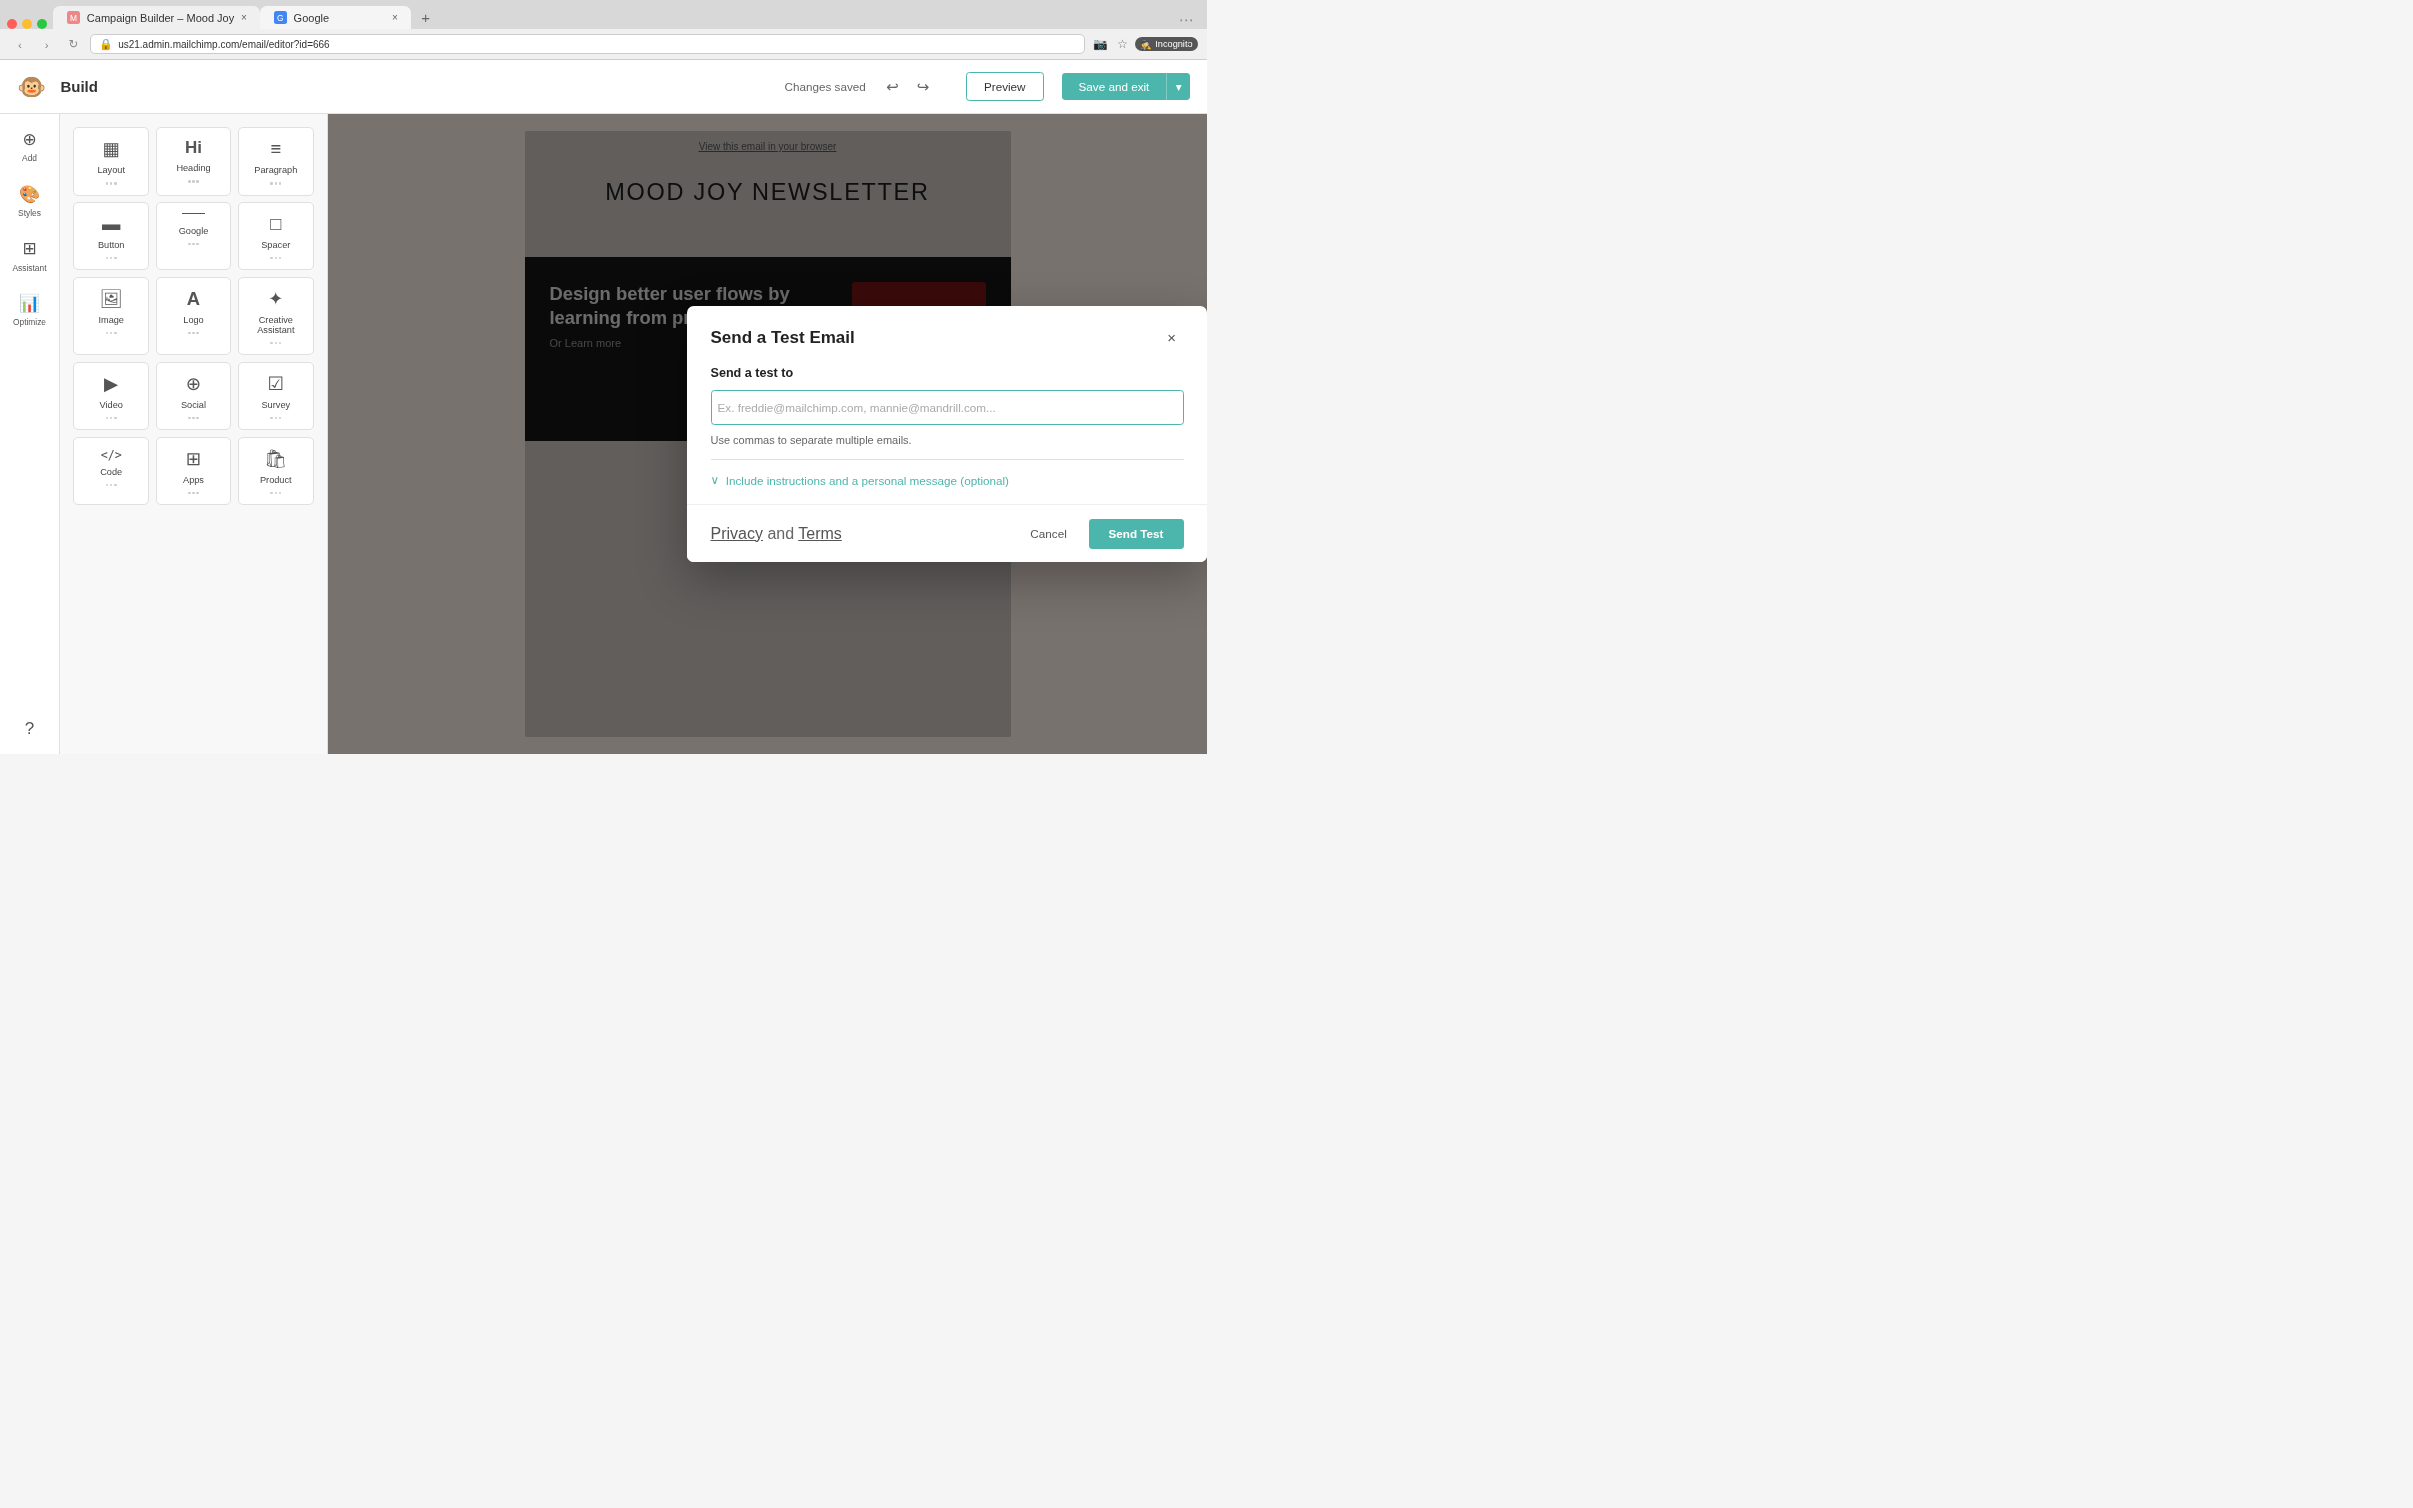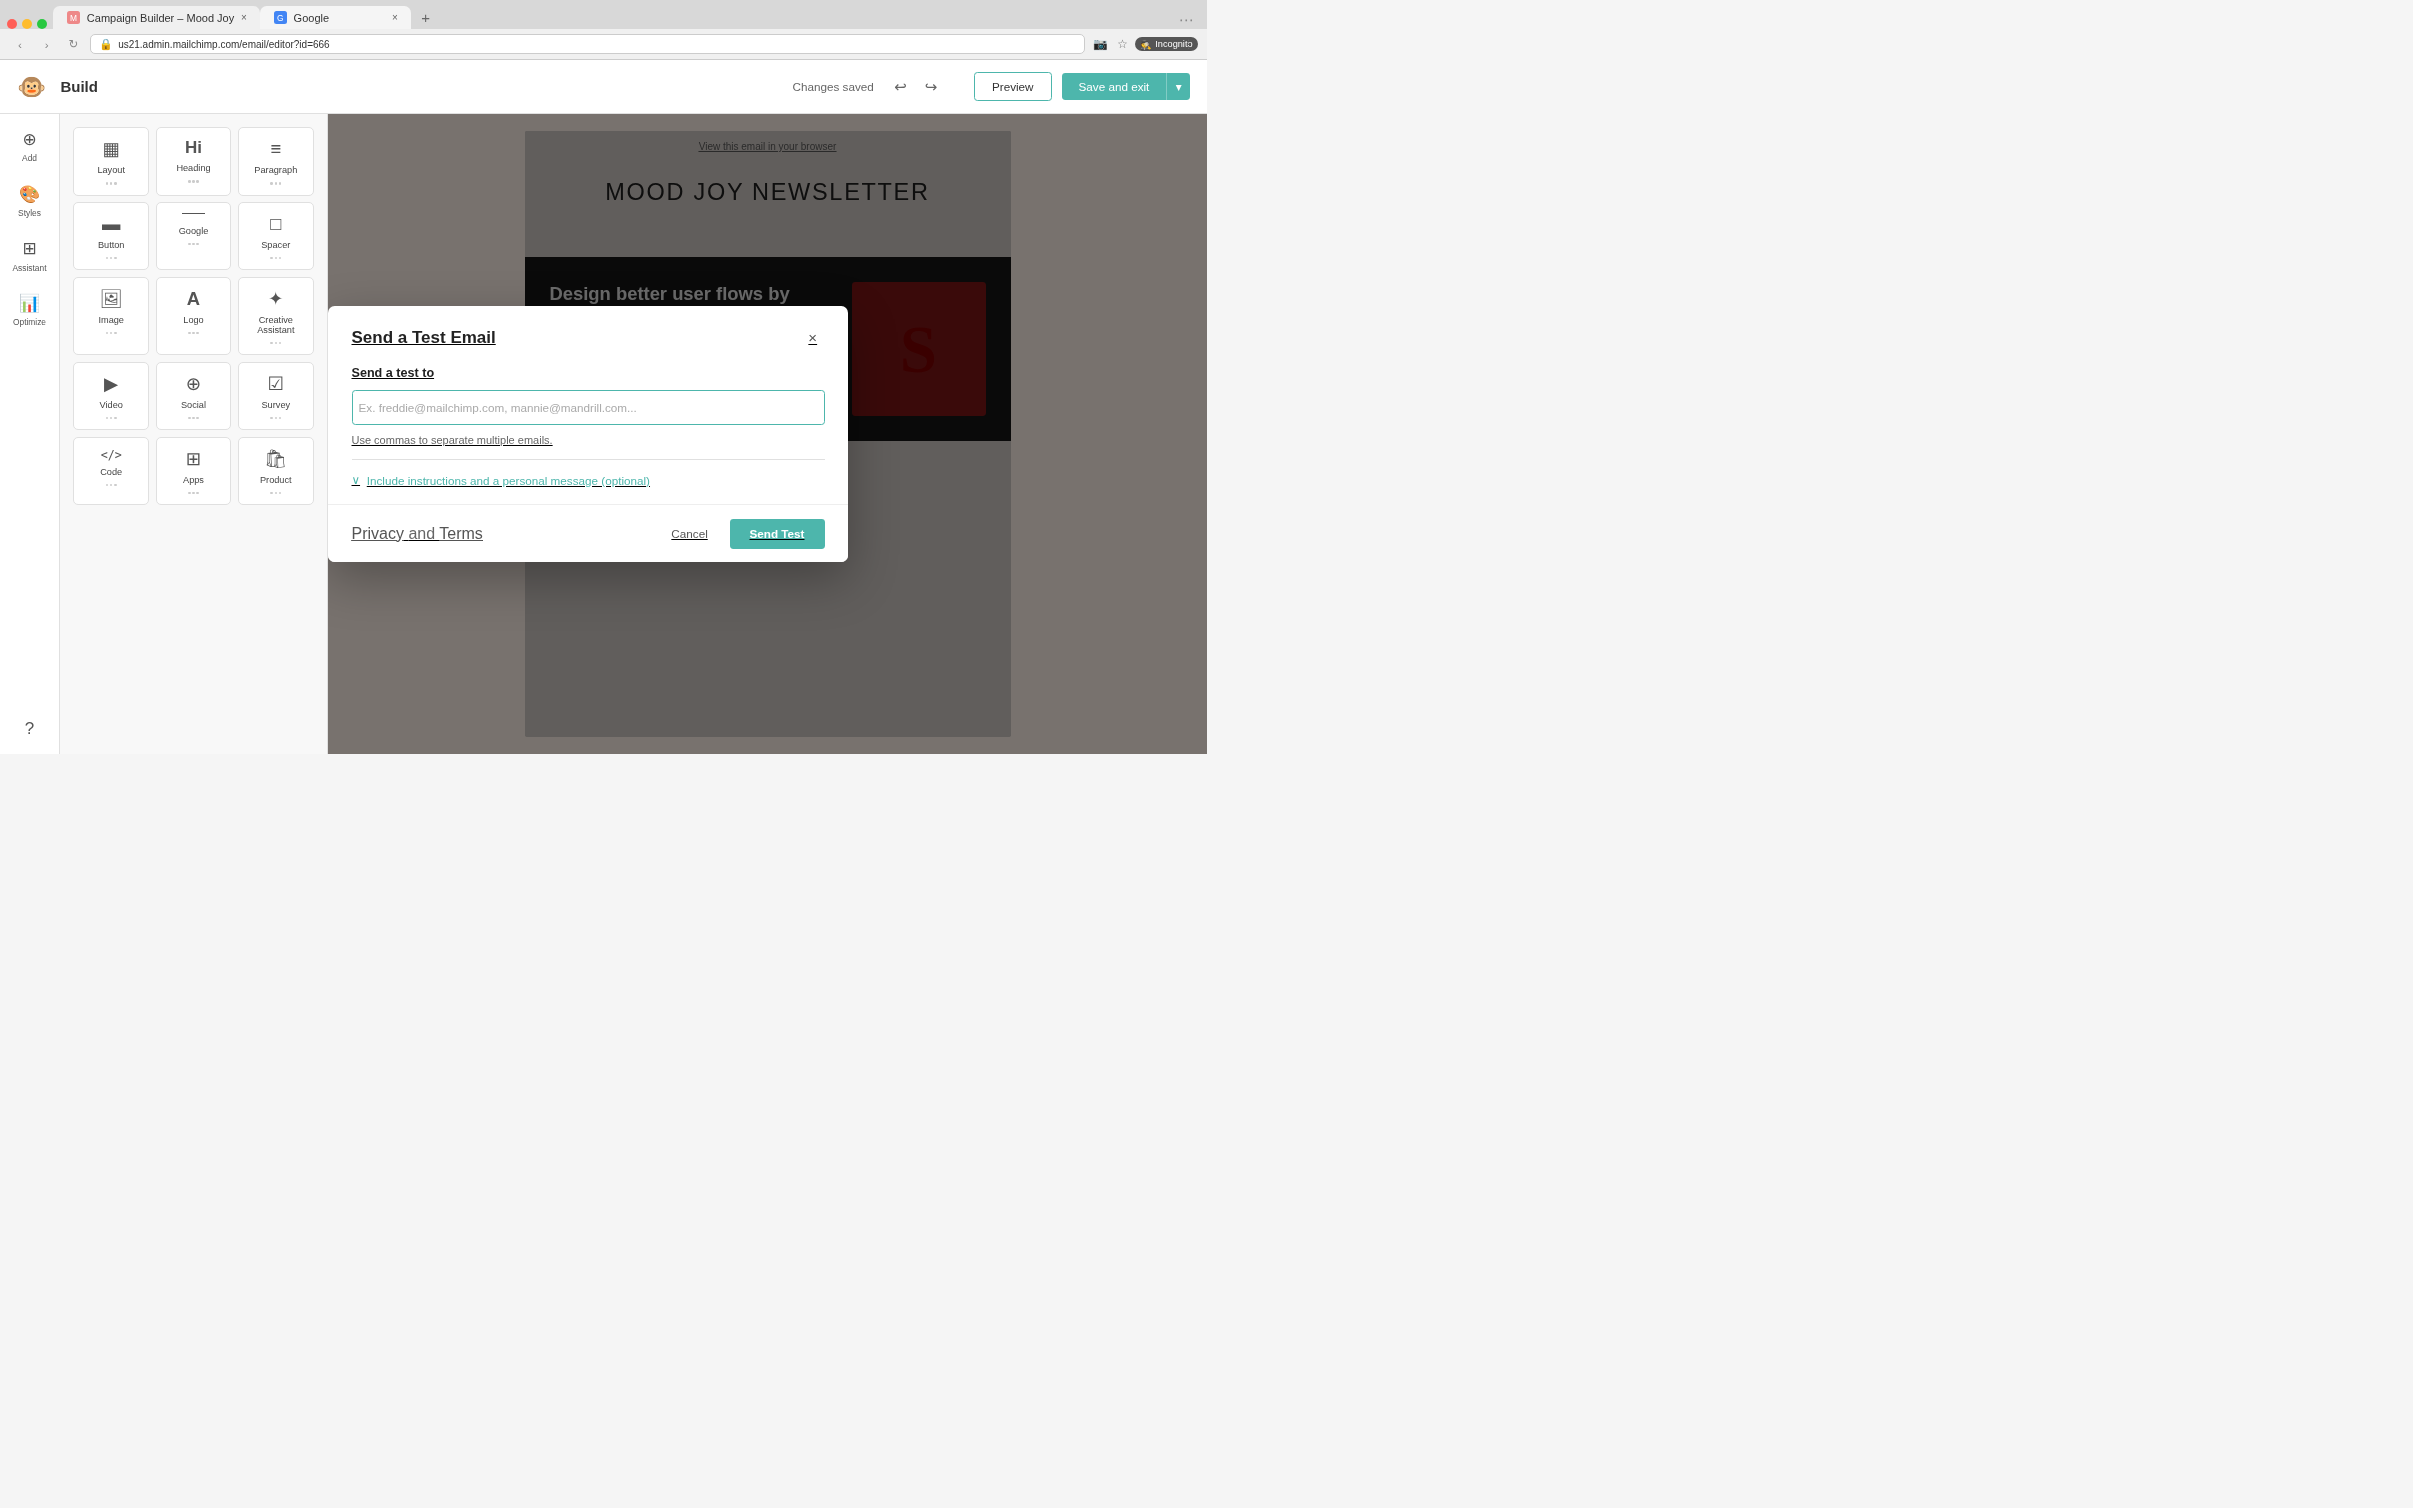--- a/index.html
+++ b/index.html
@@ -27,21 +27,21 @@
     .incognito-badge { background: #555; color: white; font-size: 9.2px; padding: 1.7px 5px; border-radius: 8.4px; display: flex; align-items: center; gap: 3.4px; }
 
     
     .app { display: flex; flex-direction: column; height: calc(754px - 60px); }
 
     
     .topbar { background: white; height: 54px; display: flex; align-items: center; padding: 0 17px; border-bottom: 0.8px solid #e0e0e0; gap: 13.4px; }
     .logo { width: 30px; height: 30px; color: #f5a623; font-size: 23.5px; display: flex; align-items: center; justify-content: center; }
     .app-title { font-size: 15px; font-weight: 600; color: #333; flex: 1; }
     .topbar-status { color: #666; font-size: 11.7px; }
-    .topbar-actions { display: flex; gap: 10px; align-items: center; padding-left: 16px; }
+    .topbar-actions { display: flex; gap: 18px; align-items: center; padding-left: 16px; }
     .btn-outline { border: 1.3px solid #4db6ac; background: white; color: #333; padding: 6.7px 17px; border-radius: 3.4px; font-size: 11.7px; cursor: pointer; font-weight: 500; }
     .btn-teal { background: #4db6ac; color: white; padding: 6.7px 17px; border-radius: 3.4px 0 0 3.4px; font-size: 11.7px; cursor: pointer; font-weight: 500; border: none; }
     .btn-teal-dropdown { background: #4db6ac; color: white; padding: 6.7px 8.4px; border-radius: 0 3.4px 3.4px 0; font-size: 11.7px; cursor: pointer; border: none; border-left: 0.8px solid rgba(255,255,255,0.3); }
     .undo-redo { display: flex; gap: 3.4px; }
     .undo-redo-btn { width: 27px; height: 27px; display: flex; align-items: center; justify-content: center; color: #666; font-size: 15px; cursor: pointer; }
 
     
     .main { display: flex; flex: 1; overflow: hidden; }
 
     
@@ -69,21 +69,21 @@
     .email-top-link { text-align: center; padding: 10px; font-size: 10px; color: #666; text-decoration: underline; }
     .email-header { background: #e8e0db; text-align: center; padding: 17px; font-size: 23.5px; font-weight: 400; color: #222; letter-spacing: 1.7px; }
     .email-body { background: white; }
     .email-dark-section { background: #1a1a1a; color: white; padding: 25px; display: flex; gap: 17px; min-height: 184px; }
     .email-text-block { flex: 1; }
     .email-text-block h2 { font-size: 18.4px; font-weight: 700; line-height: 1.3; margin-bottom: 6.7px; }
     .email-text-block p { font-size: 11px; color: #aaa; }
     .email-image-block { width: 134px; background: #8b1a1a; border-radius: 3.4px; display: flex; align-items: center; justify-content: center; font-size: 50px; color: #6b0f0f; }
 
     
-    .overlay { position: absolute; inset: 0; background: rgba(0,0,0,0.4); display: flex; align-items: center; justify-content: flex-start; z-index: 100; text-decoration: underline; }
+    .overlay { position: absolute; inset: 0; background: rgba(0,0,0,0.4); display: flex; align-items: center; justify-content: flex-end; z-index: 100; }
 
     
     .modal { background: white; border-radius: 6.7px; width: 520px; box-shadow: 0 17px 50px rgba(0,0,0,0.3); overflow: hidden; }
     .modal-header { display: flex; align-items: center; justify-content: space-between; padding: 20px 23.5px 17px; border-bottom: none; }
     .modal-title { font-size: 17px; font-weight: 600; color: #222; }
     .modal-close { width: 23.5px; height: 23.5px; display: flex; align-items: center; justify-content: center; cursor: pointer; color: #555; font-size: 15px; border-radius: 50%; }
     .modal-body { padding: 0 23.5px 17px; }
     .modal-field-label { font-size: 12.6px; font-weight: 600; color: #222; margin-bottom: 10px; }
     .modal-input { width: 100%; border: 1.3px solid #4db6ac; border-radius: 3.4px; padding: 10px 6px; font-size: 11.7px; color: #333; outline: none; }
     .modal-input::placeholder { color: #aaa; }

